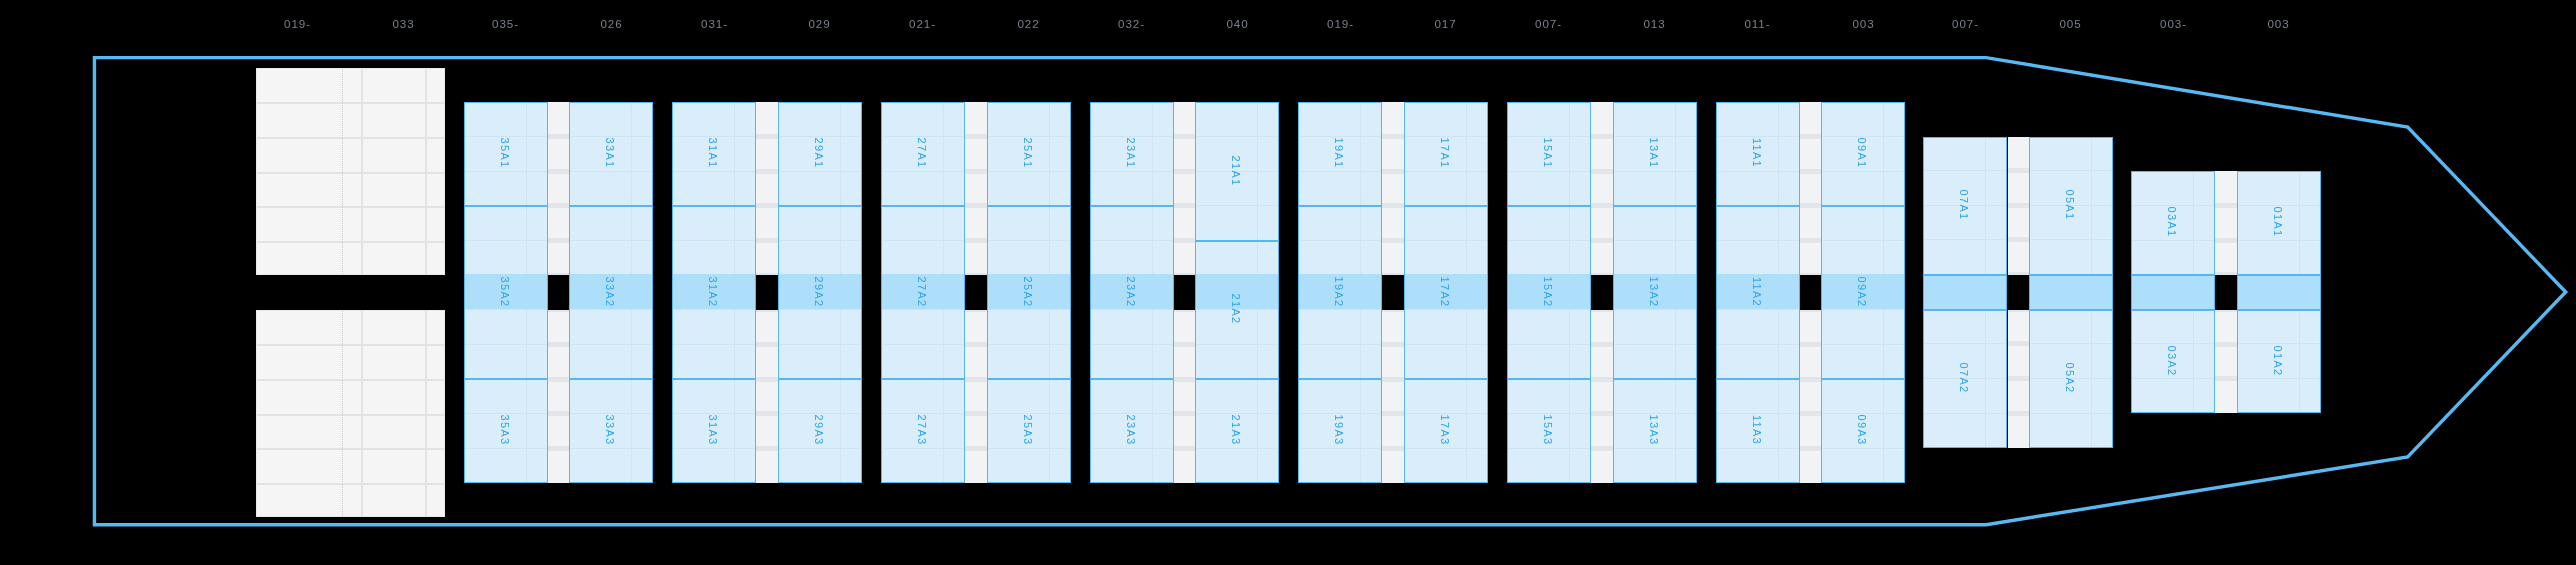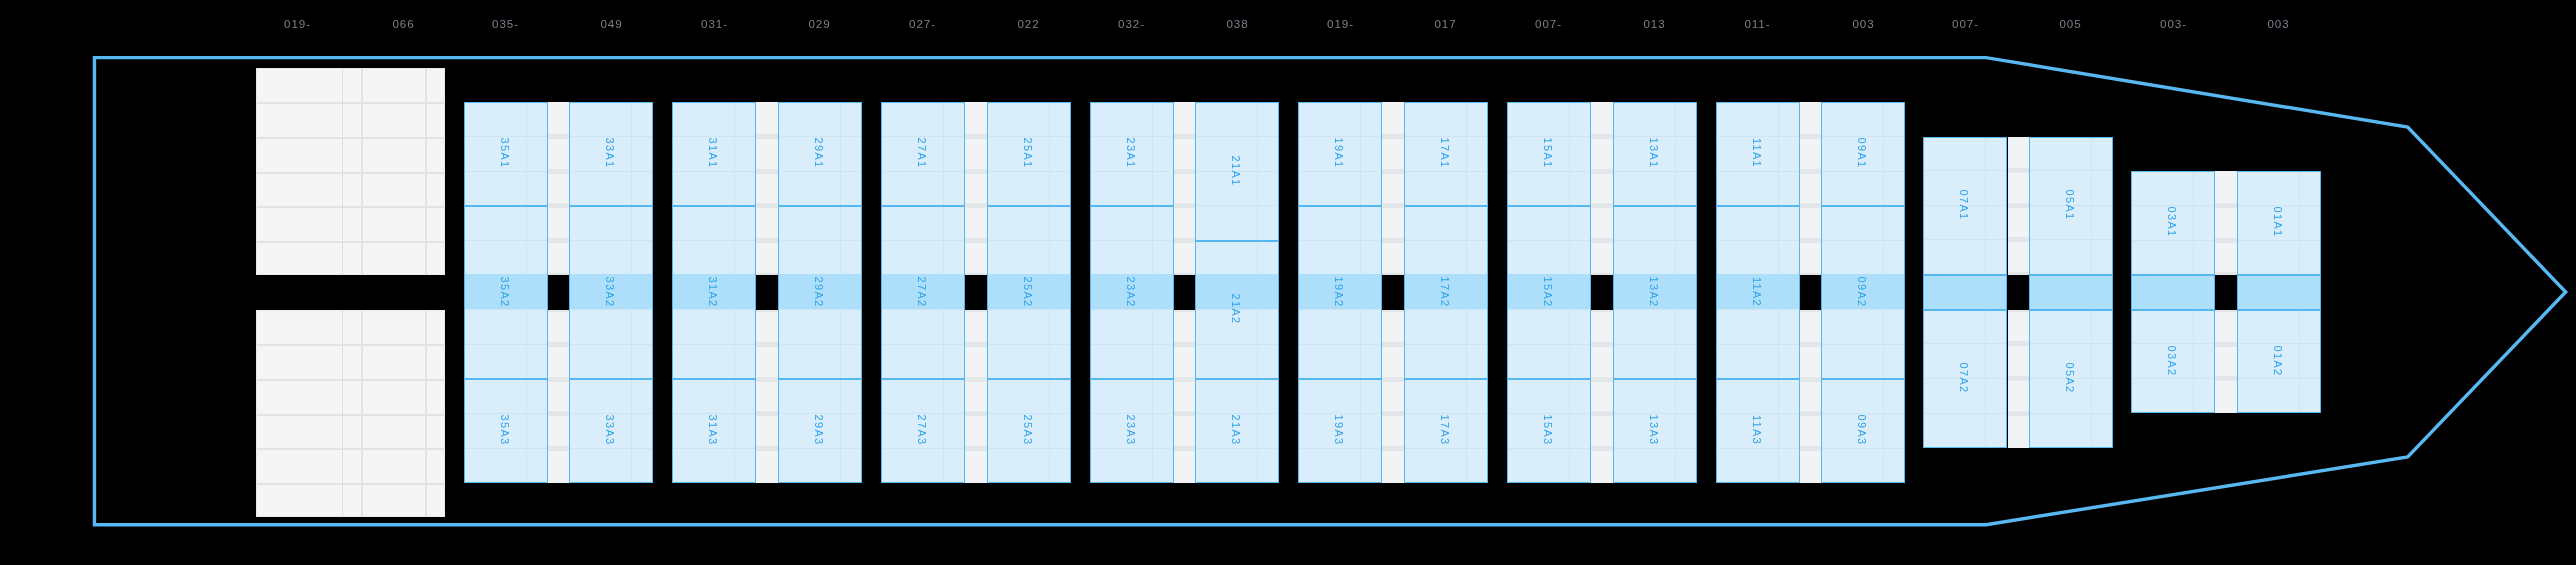--- a/index.html
+++ b/index.html
@@ -13,29 +13,29 @@
   .gap-strip{position:absolute;}
 </style>
 </head>
 <body>
 
 <div id="plan" style="background: rgb(0, 0, 0);">
   <svg id="hull-svg" width="2576" height="566" viewBox="0 0 3000 659">
     <polygon fill="none" points="110,67 2313,67 2804,148 2988,340 2804,532 2313,611 110,611" stroke="#58b8f2" stroke-width="4"></polygon>
   </svg>
 <div class="axis-label" style="position: absolute; left: 259px; top: 17px; color: rgb(123, 129, 139);">019-</div>
-    <div class="axis-label" style="position: absolute; left: 365px; top: 17px; color: rgb(123, 129, 139);">066</div>
+    <div class="axis-label" style="position: absolute; left: 365px; top: 17px; color: rgb(123, 129, 139);">033</div>
     <div class="axis-label" style="position: absolute; left: 467px; top: 17px; color: rgb(123, 129, 139);">035-</div>
-    <div class="axis-label" style="position: absolute; left: 573px; top: 17px; color: rgb(123, 129, 139);">049</div>
+    <div class="axis-label" style="position: absolute; left: 573px; top: 17px; color: rgb(123, 129, 139);">026</div>
     <div class="axis-label" style="position: absolute; left: 676px; top: 17px; color: rgb(123, 129, 139);">031-</div>
     <div class="axis-label" style="position: absolute; left: 781px; top: 17px; color: rgb(123, 129, 139);">029</div>
-    <div class="axis-label" style="position: absolute; left: 884px; top: 17px; color: rgb(123, 129, 139);">027-</div>
+    <div class="axis-label" style="position: absolute; left: 884px; top: 17px; color: rgb(123, 129, 139);">021-</div>
     <div class="axis-label" style="position: absolute; left: 990px; top: 17px; color: rgb(123, 129, 139);">022</div>
     <div class="axis-label" style="position: absolute; left: 1093px; top: 17px; color: rgb(123, 129, 139);">032-</div>
-    <div class="axis-label" style="position: absolute; left: 1199px; top: 17px; color: rgb(123, 129, 139);">038</div>
+    <div class="axis-label" style="position: absolute; left: 1199px; top: 17px; color: rgb(123, 129, 139);">040</div>
     <div class="axis-label" style="position: absolute; left: 1302px; top: 17px; color: rgb(123, 129, 139);">019-</div>
     <div class="axis-label" style="position: absolute; left: 1407px; top: 17px; color: rgb(123, 129, 139);">017</div>
     <div class="axis-label" style="position: absolute; left: 1510px; top: 17px; color: rgb(123, 129, 139);">007-</div>
     <div class="axis-label" style="position: absolute; left: 1616px; top: 17px; color: rgb(123, 129, 139);">013</div>
     <div class="axis-label" style="position: absolute; left: 1719px; top: 17px; color: rgb(123, 129, 139);">011-</div>
     <div class="axis-label" style="position: absolute; left: 1825px; top: 17px; color: rgb(123, 129, 139);">003</div>
     <div class="axis-label" style="position: absolute; left: 1927px; top: 17px; color: rgb(123, 129, 139);">007-</div>
     <div class="axis-label" style="position: absolute; left: 2032px; top: 17px; color: rgb(123, 129, 139);">005</div>
     <div class="axis-label" style="position: absolute; left: 2135px; top: 17px; color: rgb(123, 129, 139);">003-</div>
     <div class="axis-label" style="position: absolute; left: 2240px; top: 17px; color: rgb(123, 129, 139);">003</div>

